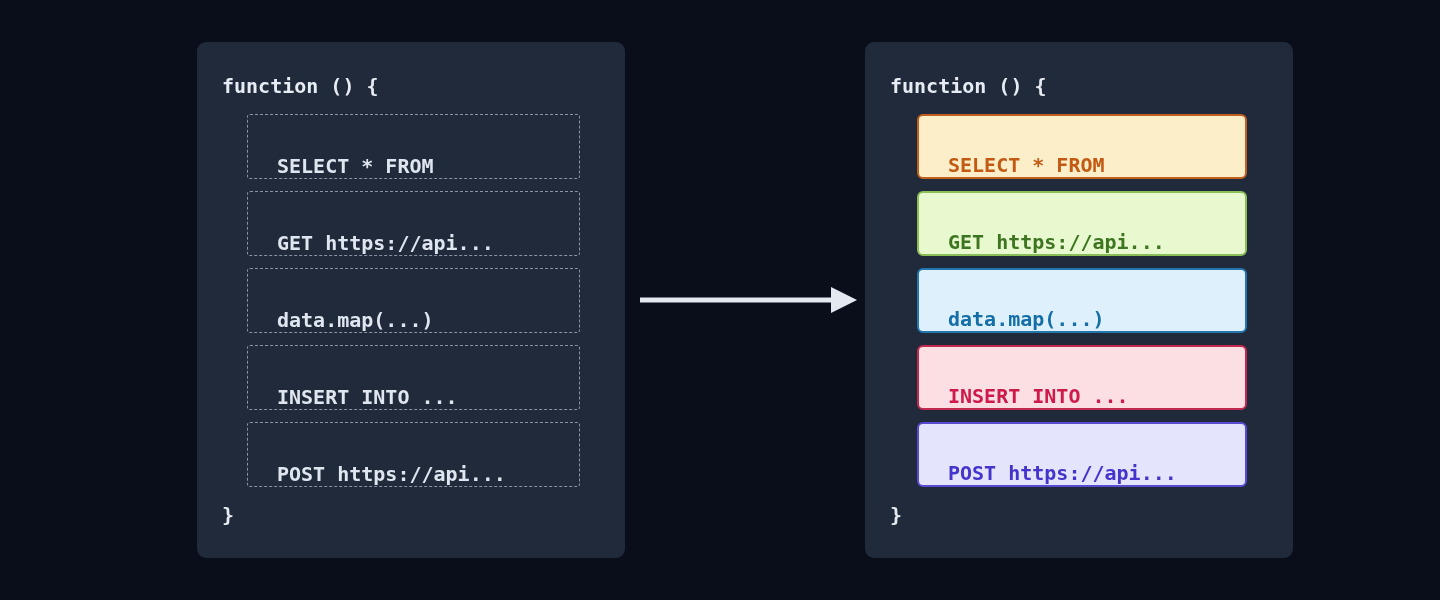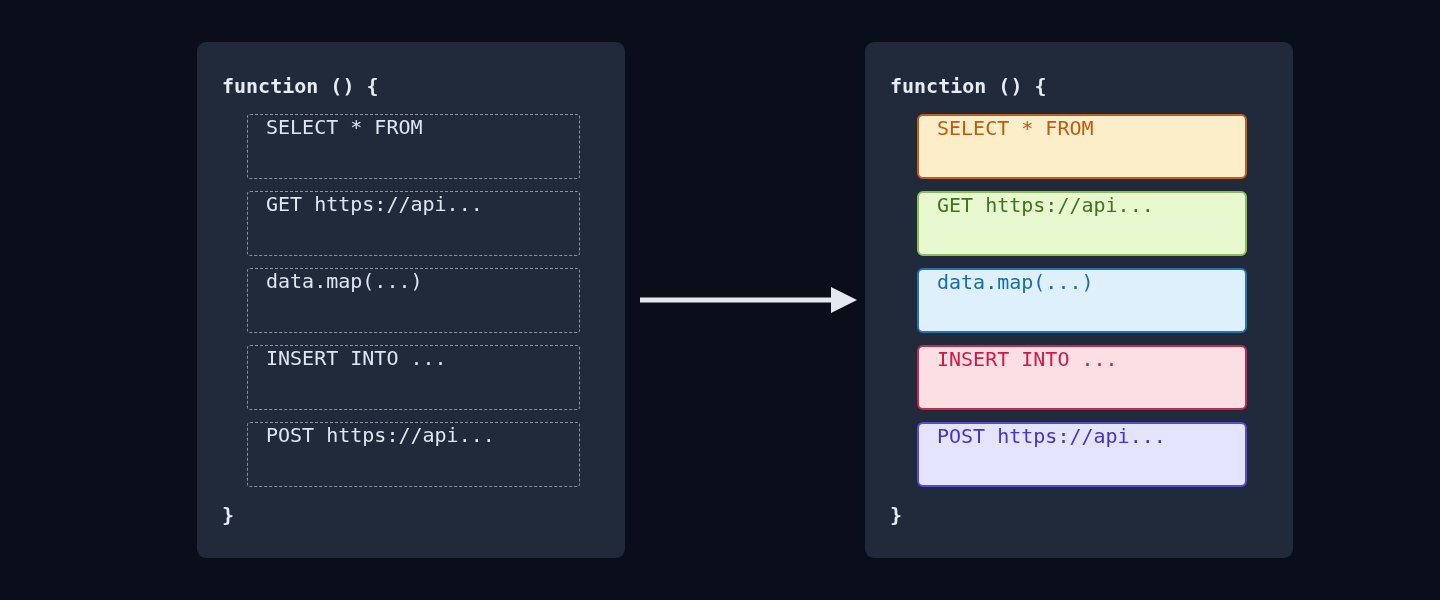--- a/index.html
+++ b/index.html
@@ -46,24 +46,24 @@
     top: 72px;
   }
   .panel.left  .stack { left: 50px; width: 333px; }
   .panel.right .stack { left: 52px; width: 330px; }
 
   .snippet {
     box-sizing: border-box;
     height: 65px;
     margin-bottom: 12px;
     display: flex;
-    align-items: flex-start;
-    padding-left: 18px;
+    align-items: flex-end;
+    padding-left: 29px;
     font-size: 20px;
-    font-weight: normal;
+    font-weight: bold;
     white-space: pre;
   }
   .dashed-box {
     border: 1px dashed #8a93a4;
     border-radius: 3px;
     color: #dfe6ef;
   }
   .color-box {
     border: 2px solid;
     border-radius: 6px;

